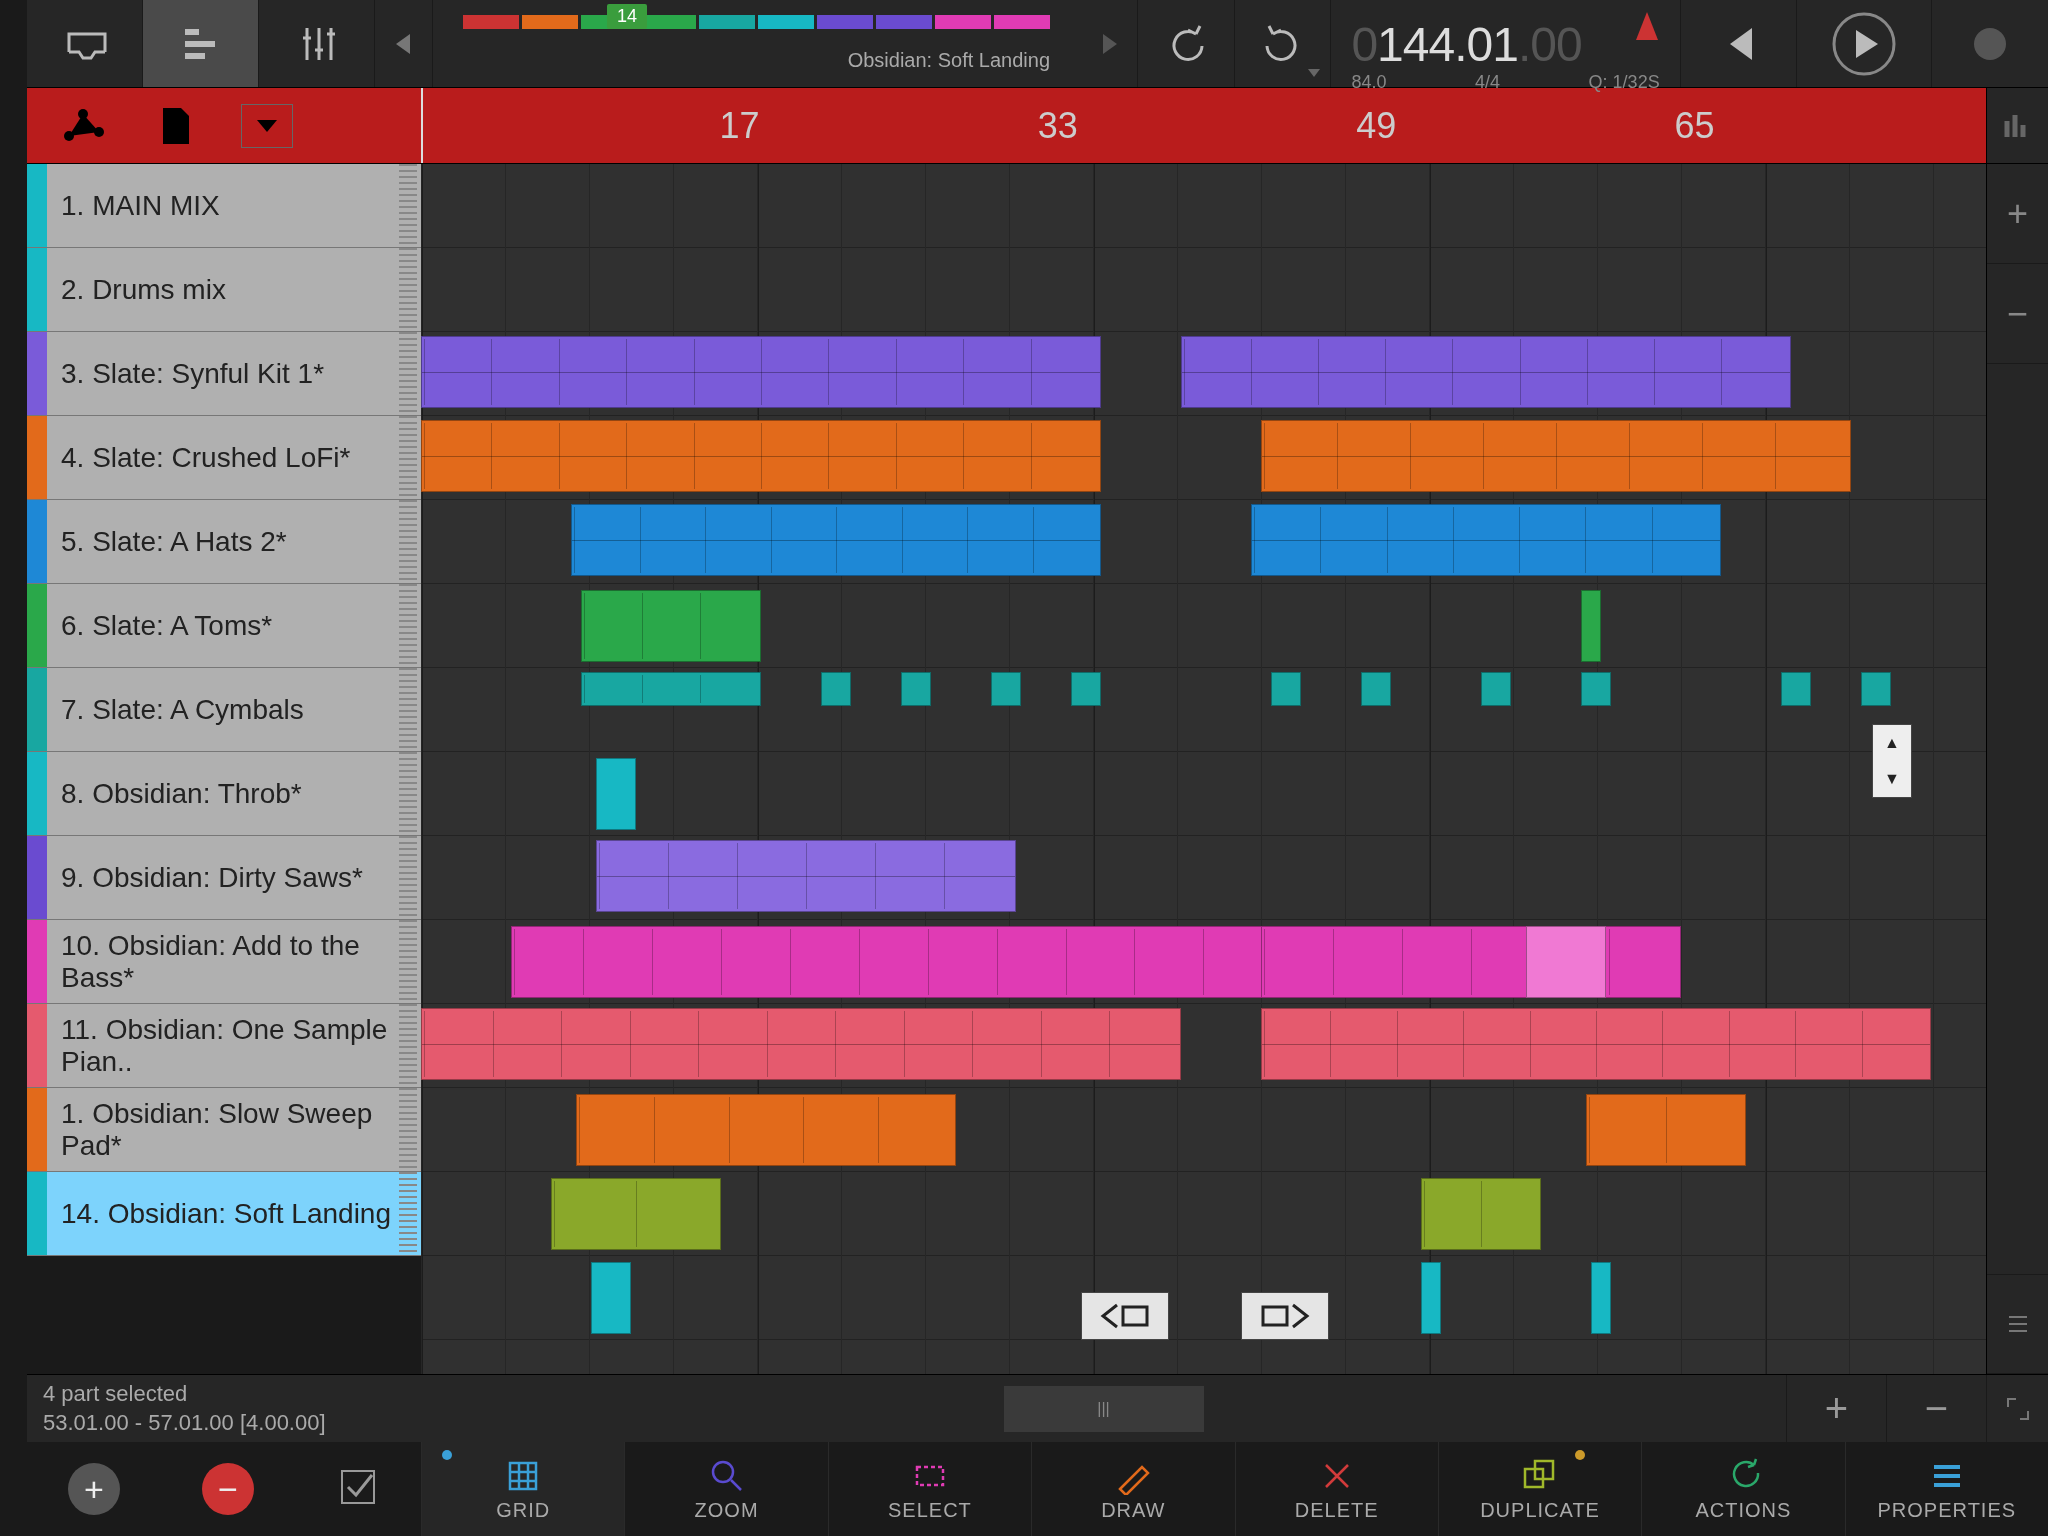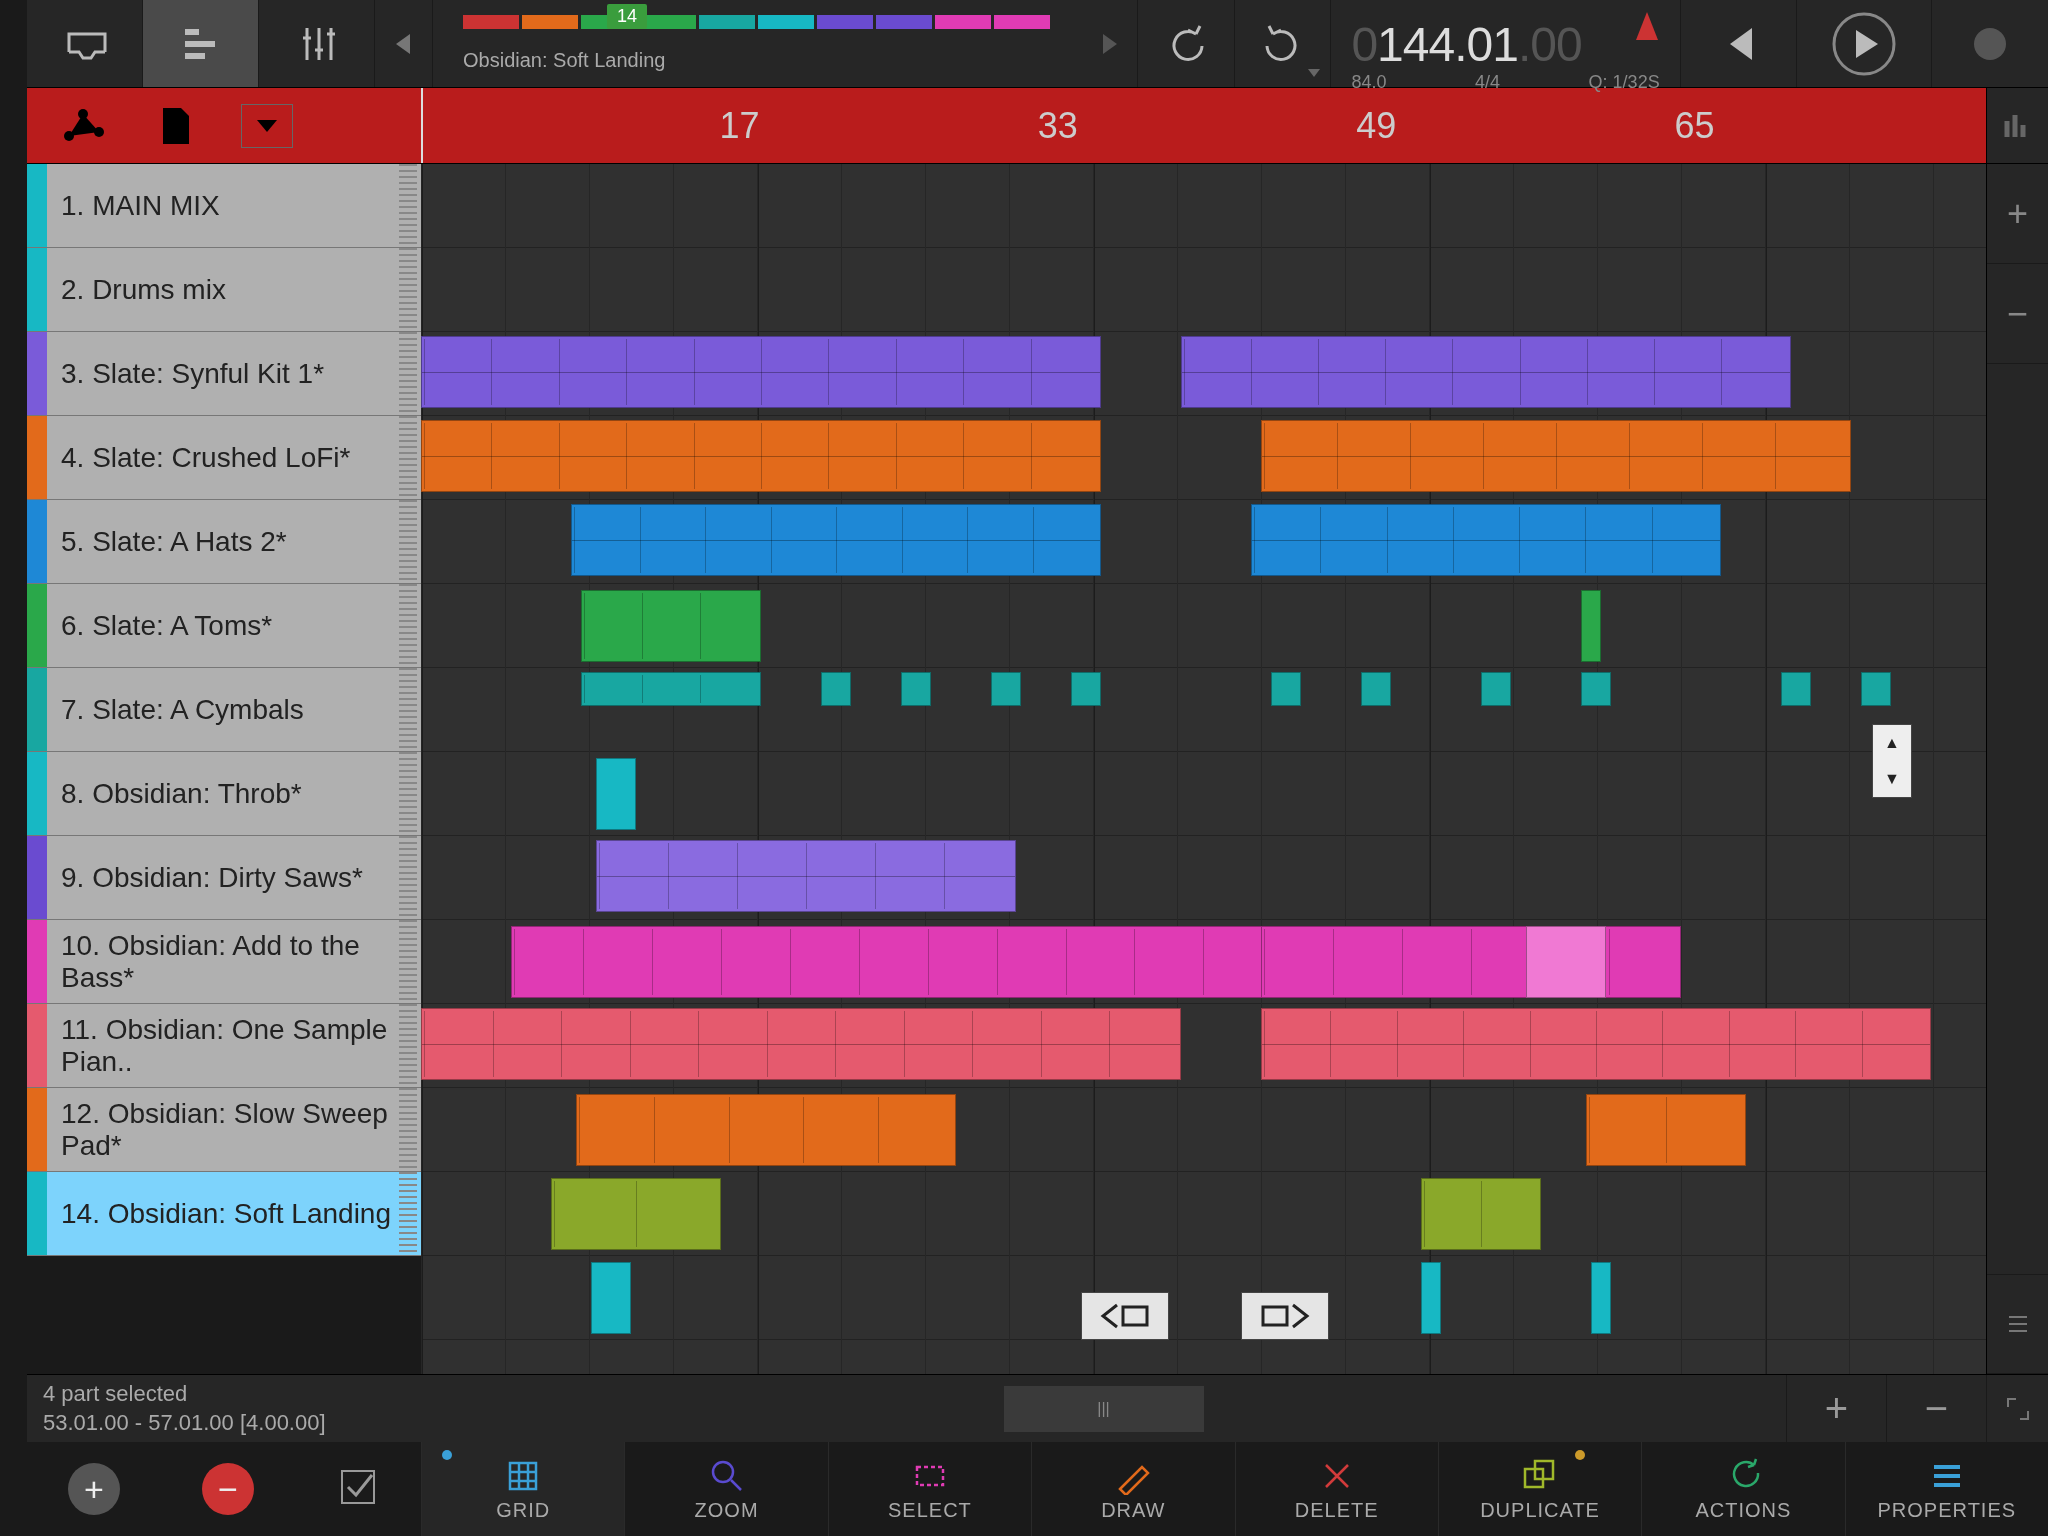--- a/index.html
+++ b/index.html
@@ -10,21 +10,21 @@
 
 .topbar { height: 88px; background: #262626; display: flex; align-items: stretch; border-bottom: 1px solid #000; }
 .topbar .cell { display: flex; align-items: center; justify-content: center; border-right: 1px solid #1a1a1a; }
 .topbar .btn { width: 120px; }
 .topbar .btn.sel { background: #4a4a4a; }
 .topbar svg { stroke: #bbb; fill: none; stroke-width: 3; }
 .overview { flex: 1; display: flex; flex-direction: column; justify-content: center; position: relative; padding: 0 30px; }
 .ov-bars { height: 14px; display: flex; gap: 3px; justify-content: center; }
 .ov-bars span { width: 56px; height: 14px; }
 .ov-marker { position: absolute; top: 4px; background: #3a9d3d; color: #fff; font-size: 18px; padding: 2px 10px; border-radius: 2px; left: 174px;}
-.ov-label { text-align: left; font-size: 20px; color: #aaa; margin-top: 20px; }
+.ov-label { text-align: right; font-size: 20px; color: #aaa; margin-top: 20px; }
 .tempo-block { width: 360px; display: flex; flex-direction: column; justify-content: center; padding: 0 20px; border-right:1px solid #1a1a1a; position:relative;}
 .tempo-big { font-size: 48px; font-weight: 200; color: #ddd; letter-spacing: -1px; margin-top: 23px; }
 .tempo-big .faint { color: #555; }
 .tempo-row { display: flex; justify-content: space-between; font-size: 18px; color: #888; }
 .met-ico { position:absolute; right:18px; top:10px; }
 
 
 .subheader { height: 76px; background: #b91c1c; display: flex; border-bottom:1px solid #000;}
 .sub-left { width: 394px; display: flex; align-items: center; gap: 40px; padding-left: 30px; }
 .sub-left .ico { width: 52px; height: 52px; display:flex; align-items:center; justify-content:center;}
@@ -261,21 +261,21 @@
                  <span>10. Obsidian: Add to the Bass*</span>
                  <div class="handle"></div>
         </div>
         <div class="track-row">
           <div class="stripe" style="background:#e55a6e"></div>
                  <span>11. Obsidian: One Sample Pian..</span>
                  <div class="handle"></div>
         </div>
         <div class="track-row">
           <div class="stripe" style="background:#e26a1b"></div>
-                 <span>12. Obsidian: Slow Sweep Pad*</span>
+                 <span>1. Obsidian: Slow Sweep Pad*</span>
                  <div class="handle"></div>
         </div>
         <div class="track-row sel">
           <div class="stripe" style="background:#17b8c4"></div>
                  <span>14. Obsidian: Soft Landing</span>
                  <div class="handle"></div>
         </div>
       </div>
     <div class="arranger" id="arranger">
       <div class="grid-bg"></div>

